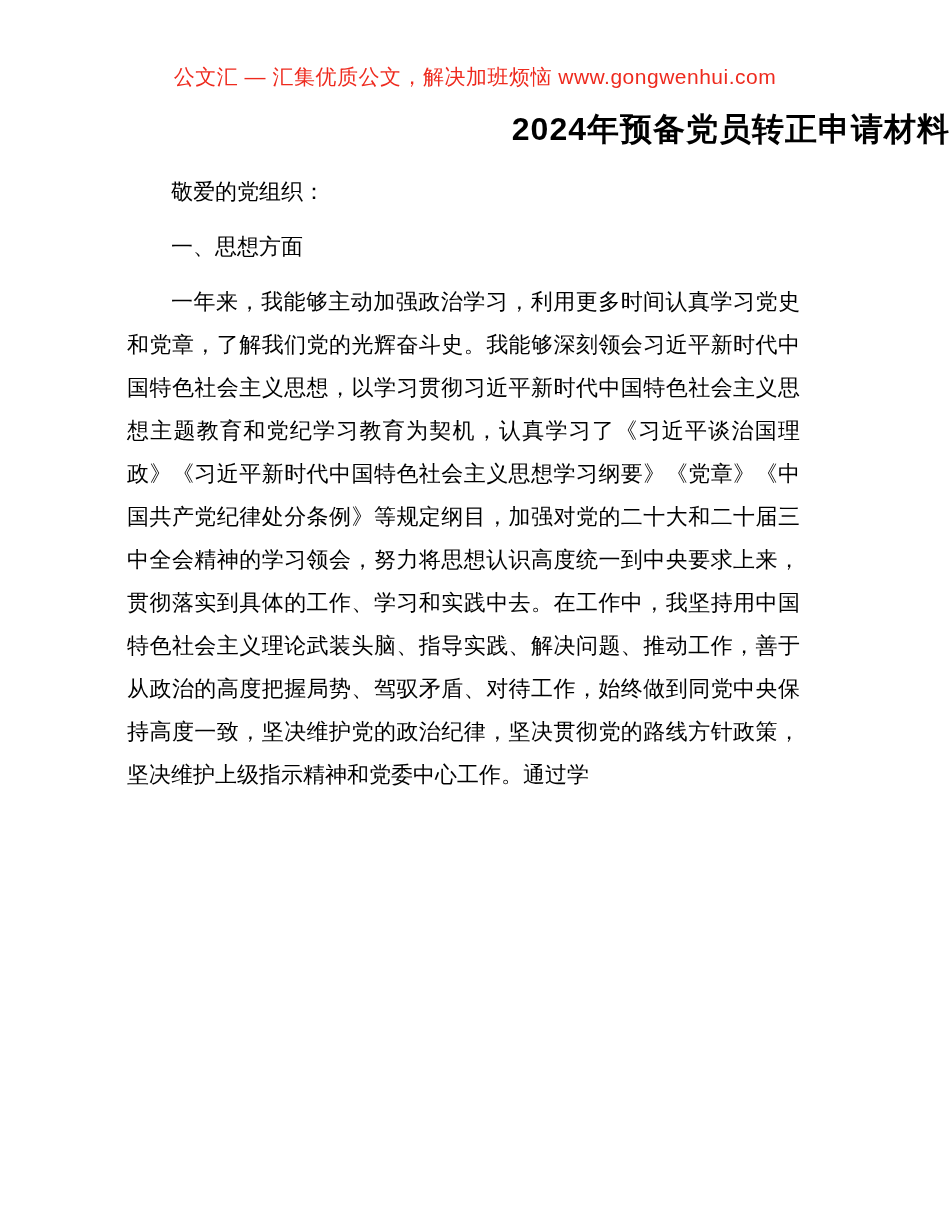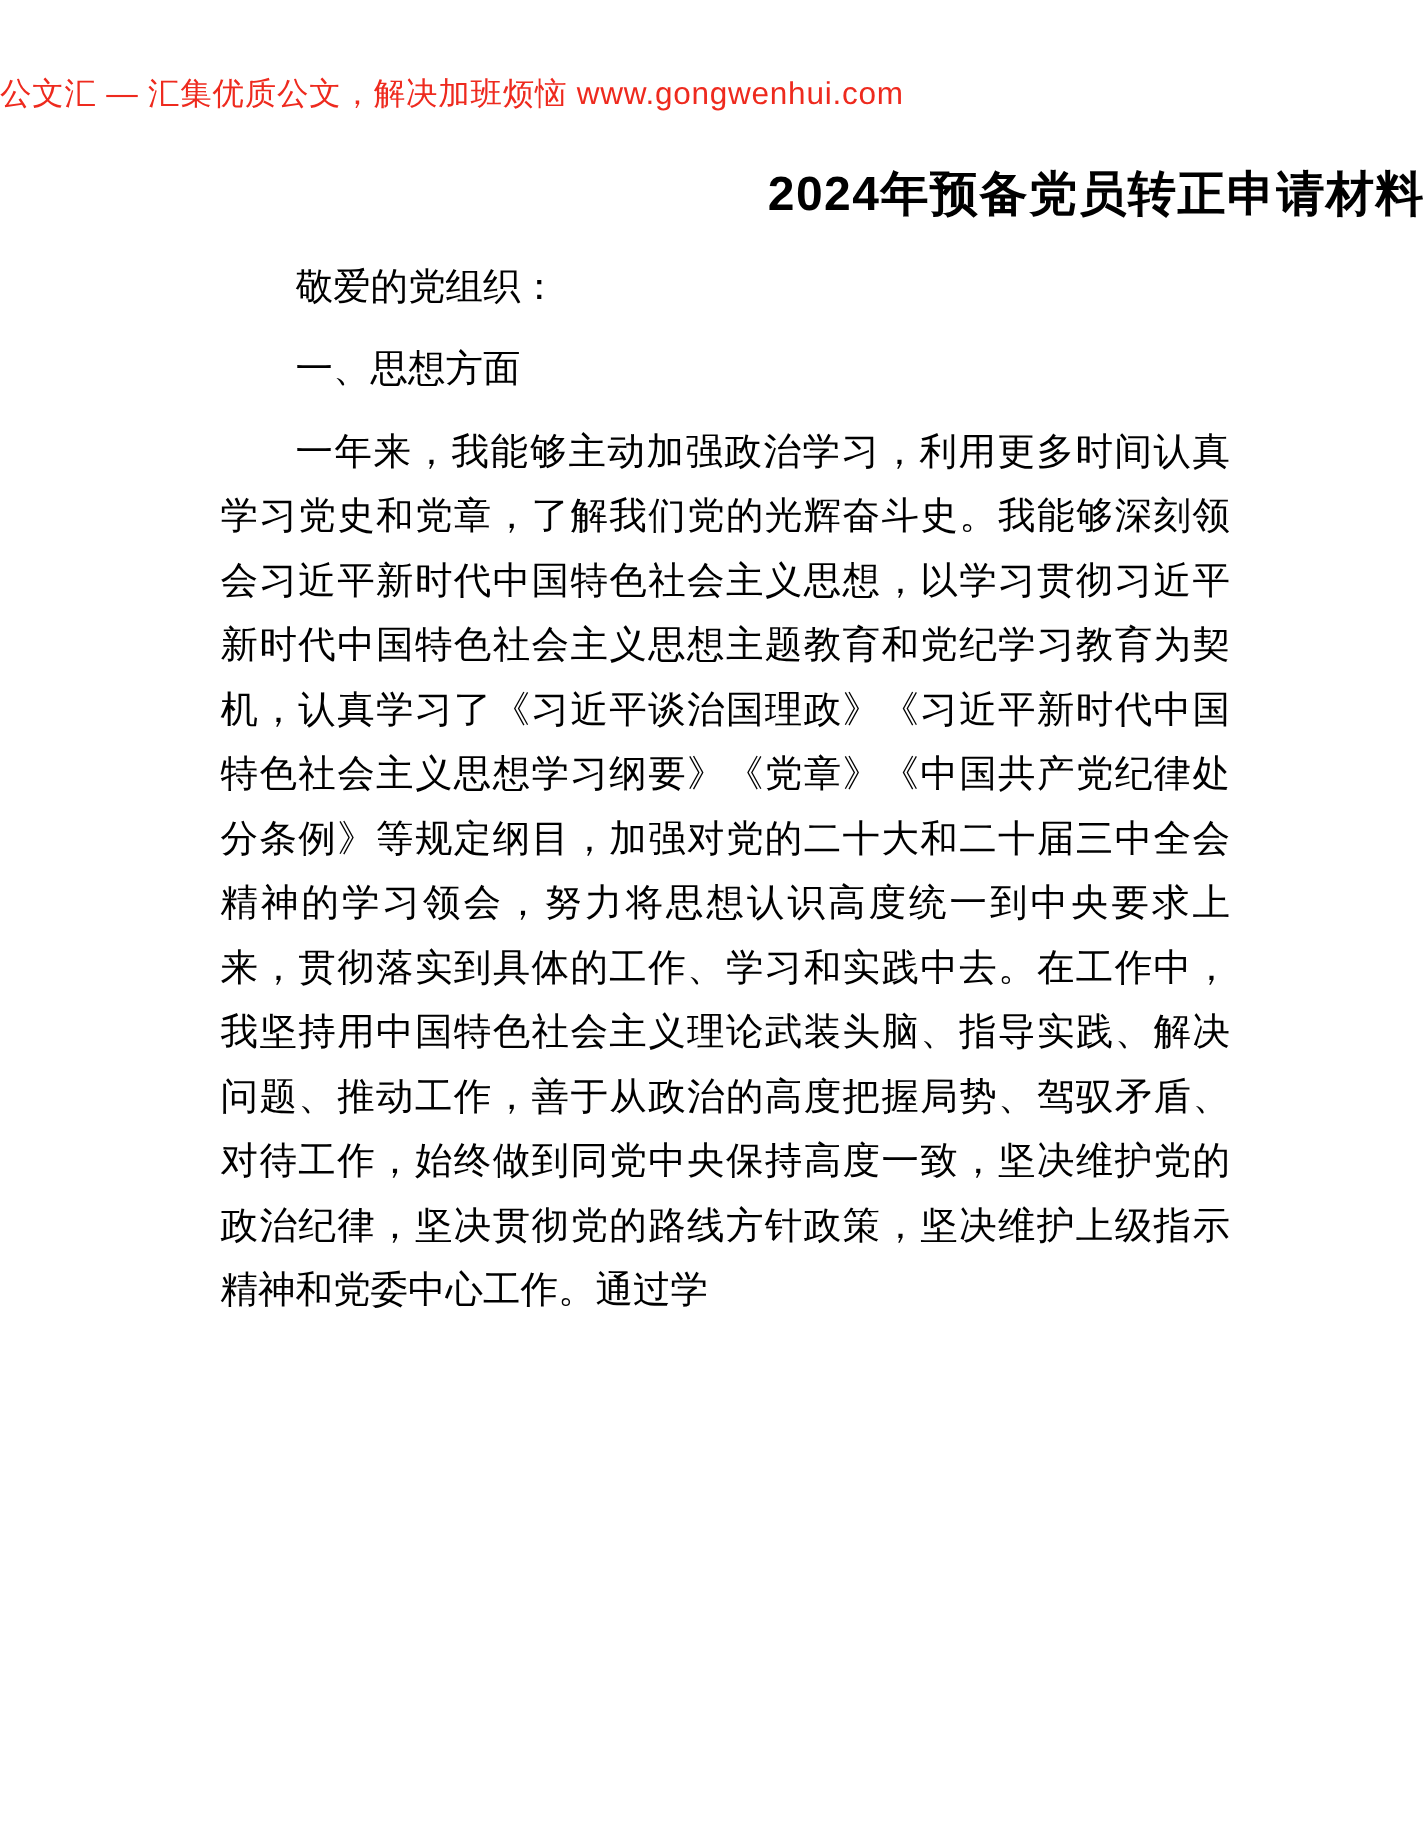--- a/index.html
+++ b/index.html
@@ -11,24 +11,24 @@
     position: relative;
     width: 950px;
     height: 1230px;
     background: #ffffff;
     overflow: hidden;
     font-family: "Liberation Sans", sans-serif;
     color: #000000;
   }
   .watermark {
     position: absolute;
-    top: 50px;
+    top: 64px;
     left: 0;
     width: 100%;
-    text-align: left;
+    text-align: center;
     font-size: 21px;
     line-height: 26px;
     color: #ee2a1e;
     letter-spacing: 0.5px;
     white-space: nowrap;
   }
   .doc-title {
     position: absolute;
     top: 109px;
     left: 0;
@@ -36,23 +36,23 @@
     text-align: right;
     font-size: 32px;
     line-height: 40px;
     font-weight: bold;
     letter-spacing: 1px;
     color: #000000;
   }
   .doc-body {
     position: absolute;
     top: 170px;
-    left: 147px;
+    left: 127px;
     width: 673px;
-    font-size: 25px;
+    font-size: 22px;
     line-height: 43px;
     text-align: justify;
     text-justify: inter-ideograph;
     color: #000000;
   }
   .doc-body p {
     margin: 0 0 11px 0;
     text-indent: 2em;
   }
   .doc-body p.section-heading {

